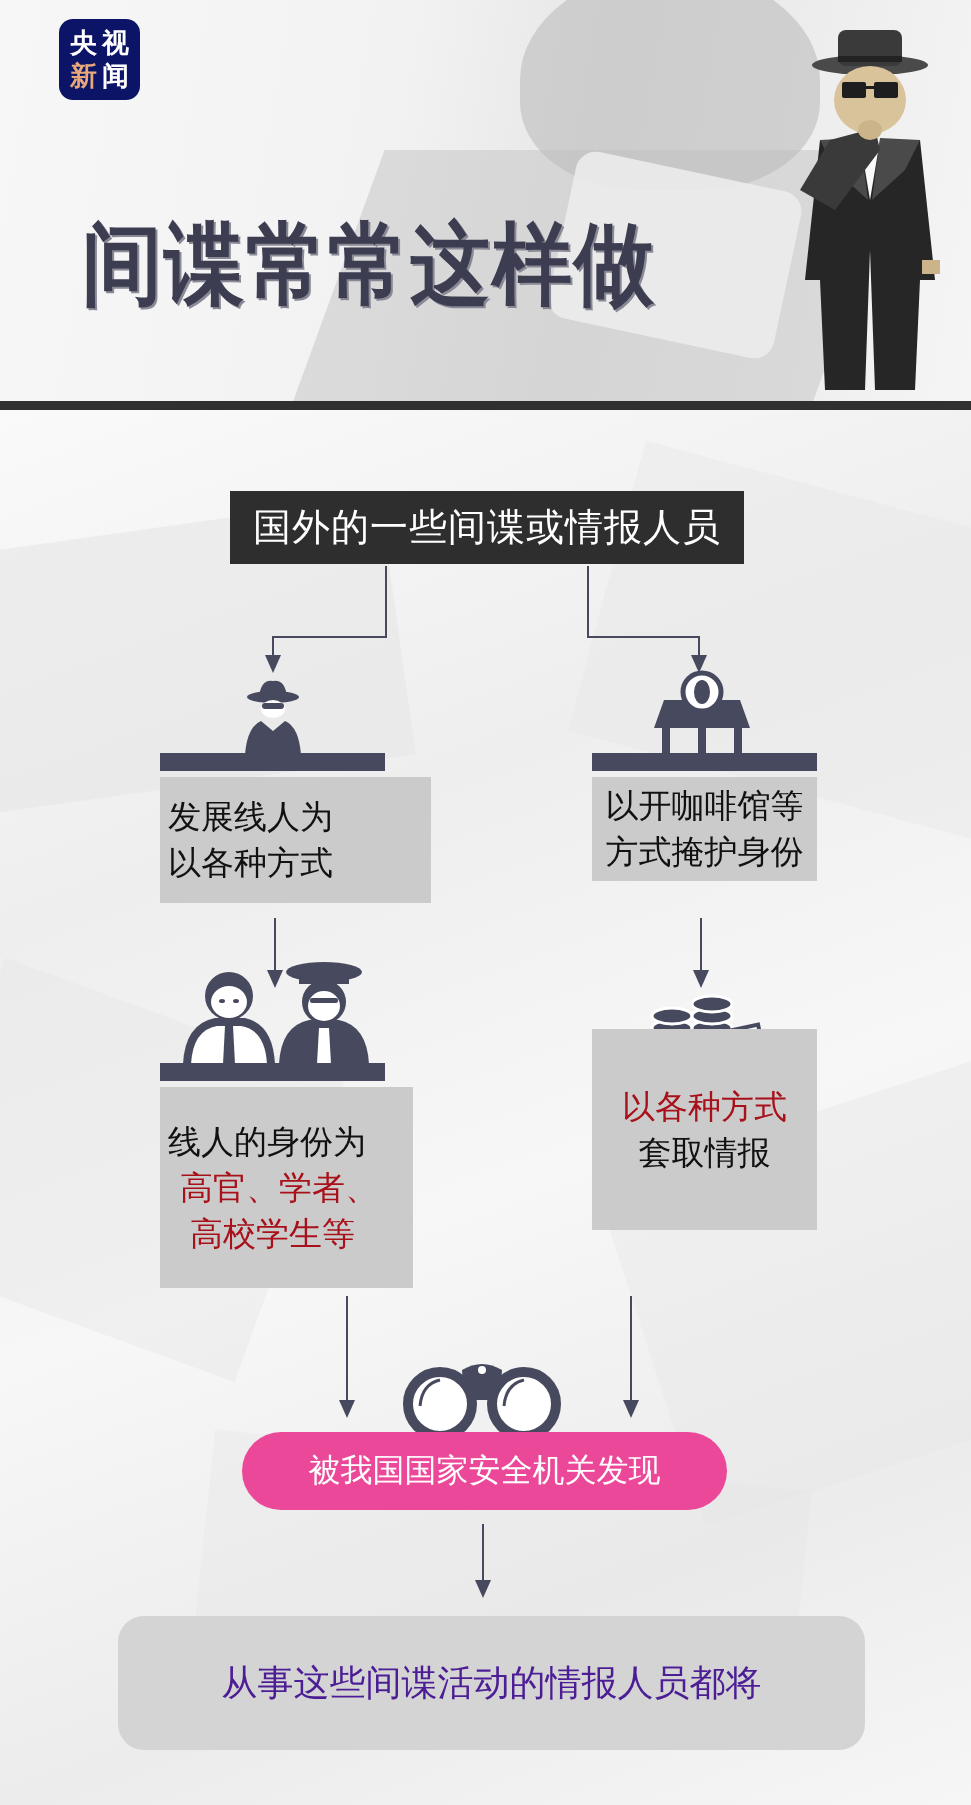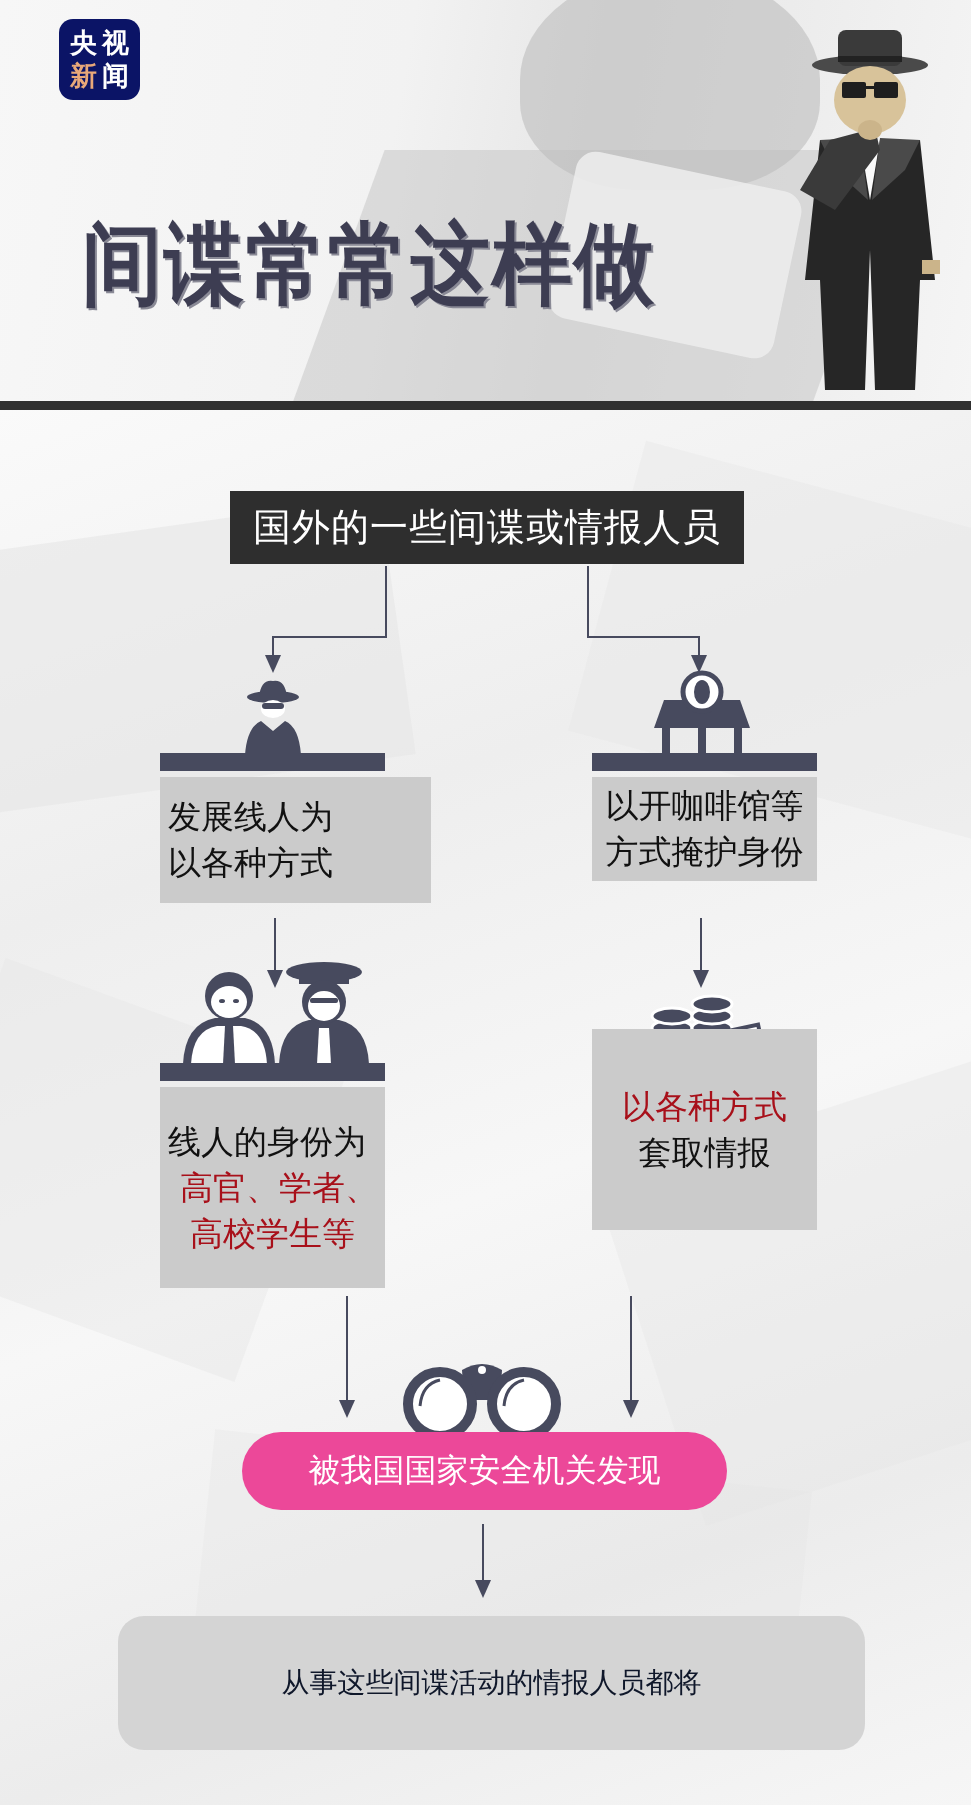--- a/index.html
+++ b/index.html
@@ -26,22 +26,22 @@
     font-size:38px;display:flex;align-items:center;justify-content:center;letter-spacing:1px;font-family:Liberation Mono, monospace;}
   .line{position:absolute;background:#474a5e;}
   .arrowhead{position:absolute;width:0;height:0;border-left:8px solid transparent;border-right:8px solid transparent;border-top:18px solid #474a5e;}
   .bar{position:absolute;height:18px;background:#474a5e;}
   .card{position:absolute;background:#cbcbcb;color:#111;font-size:33px;line-height:46px;box-sizing:border-box;
     display:flex;flex-direction:column;justify-content:center;}
   .red{color:#a8101a;}
   .icon{position:absolute;}
   .pill{position:absolute;left:242px;top:1432px;width:485px;height:78px;border-radius:39px;background:#ec4899;color:#fff;
     font-size:32px;display:flex;align-items:center;justify-content:center;}
-  .final{position:absolute;left:118px;top:1616px;width:747px;height:134px;border-radius:26px;background:#d4d4d4;color:#0f172a;
-    font-size:28px;line-height:46px;display:flex;flex-direction:column;align-items:center;justify-content:center;}
+  .final{position:absolute;left:118px;top:1616px;width:747px;height:134px;border-radius:26px;background:#d4d4d4;color:#4c1d95;
+    font-size:36px;line-height:46px;display:flex;flex-direction:column;align-items:center;justify-content:center;}
 </style>
 </head>
 <body>
 
 <div class="bg-top">
   <div class="shadow-coat"></div>
   <div class="shadow-hat"></div>
   <div class="shadow-scarf"></div>
 </div>
 
@@ -135,21 +135,21 @@
   <ellipse cx="61" cy="39" rx="3" ry="2" fill="#474a5e"></ellipse>
   <path d="M104 102 Q106 64 134 58 L164 58 Q192 64 194 102 Z" fill="#474a5e"></path>
   <path d="M144 66 L154 66 L156 102 L142 102 Z" fill="#fff"></path>
   <ellipse cx="149" cy="10" rx="38" ry="10" fill="#474a5e"></ellipse>
   <rect x="124" y="10" width="50" height="12" fill="#474a5e"></rect>
   <circle cx="149" cy="40" r="22" fill="#474a5e"></circle>
   <ellipse cx="149" cy="44" rx="16" ry="15" fill="#fff"></ellipse>
   <rect x="135" y="36" width="28" height="5" rx="2" fill="#474a5e"></rect>
 </svg>
 <div class="bar" style="left:160px;top:1063px;width:225px;"></div>
-<div class="card" style="left:160px;top:1087px;width:225px;height:201px;padding-left:8px;">
+<div class="card" style="left:160px;top:1087px;width:253px;height:201px;padding-left:8px;">
   <div>线人的身份为</div>
   <div class="red" style="padding-left:12px;">高官、学者、</div>
   <div class="red" style="padding-left:22px;">高校学生等</div>
 </div>
 
 <svg class="icon" style="left:650px;top:992px;" width="115" height="72" viewBox="0 0 115 72">
   <g fill="#474a5e" stroke="#fff" stroke-width="3">
     <ellipse cx="22" cy="60" rx="20" ry="8"></ellipse>
     <ellipse cx="22" cy="48" rx="20" ry="8"></ellipse>
     <ellipse cx="22" cy="36" rx="20" ry="8"></ellipse>

